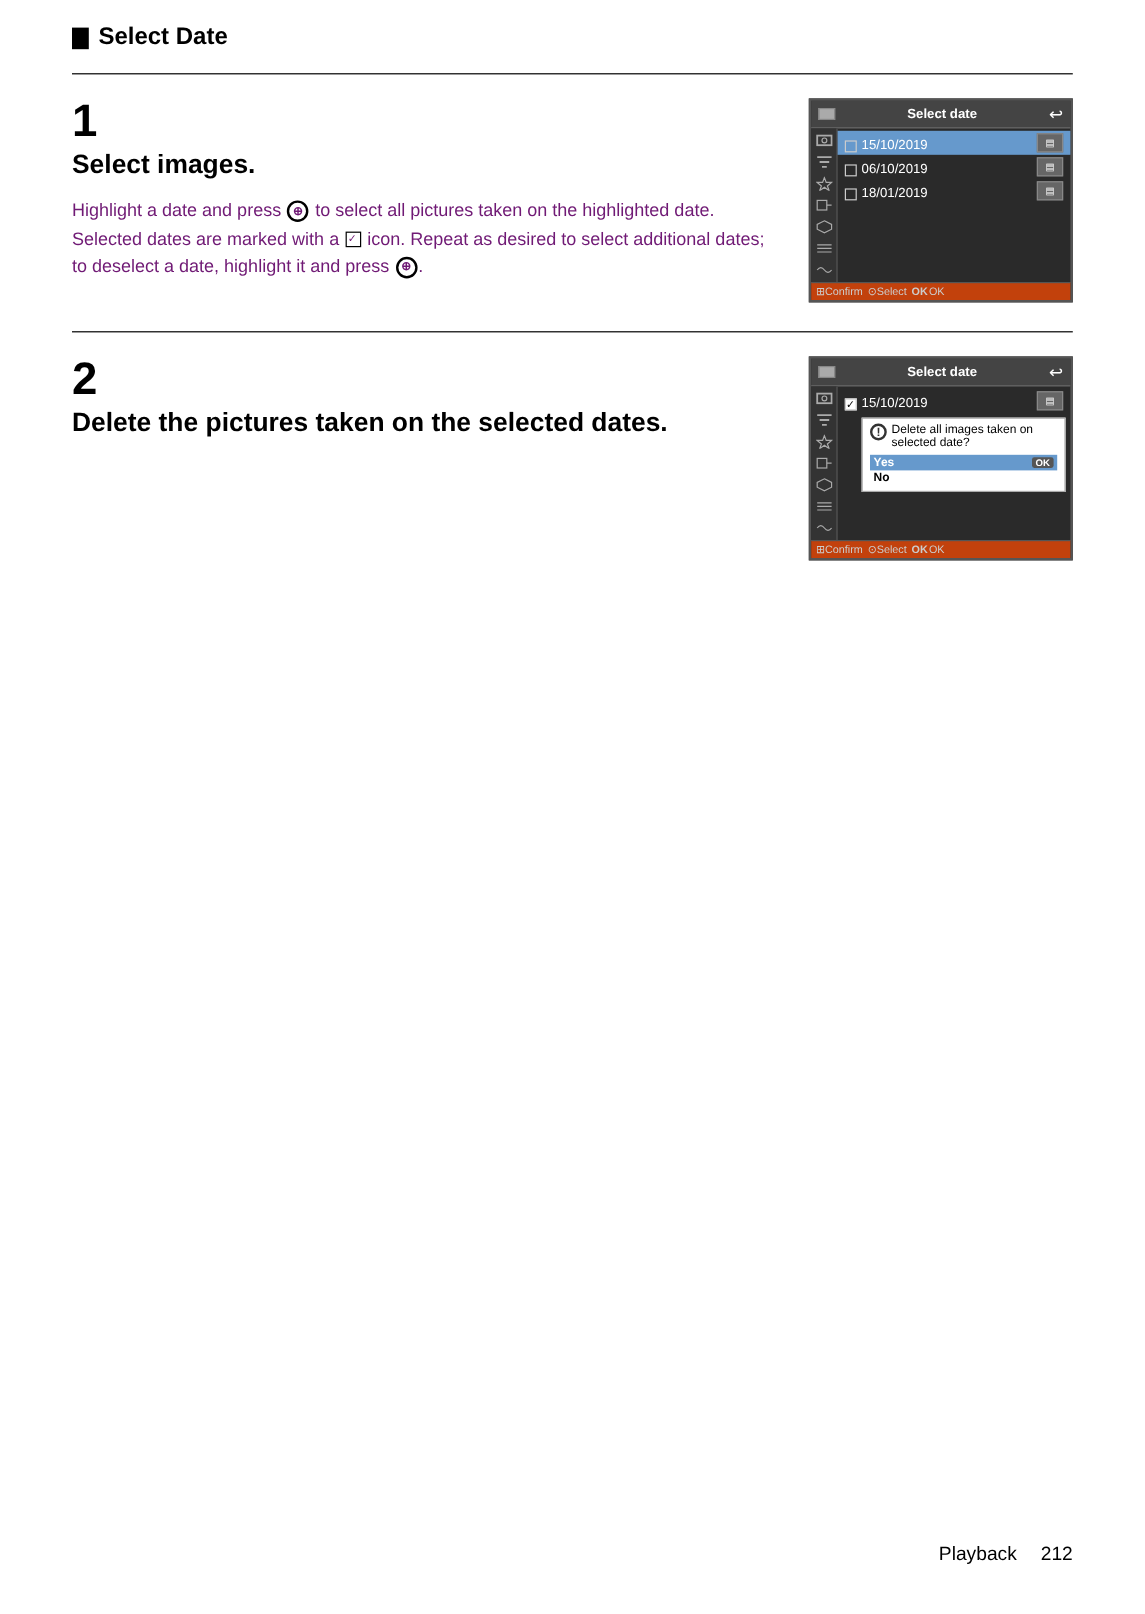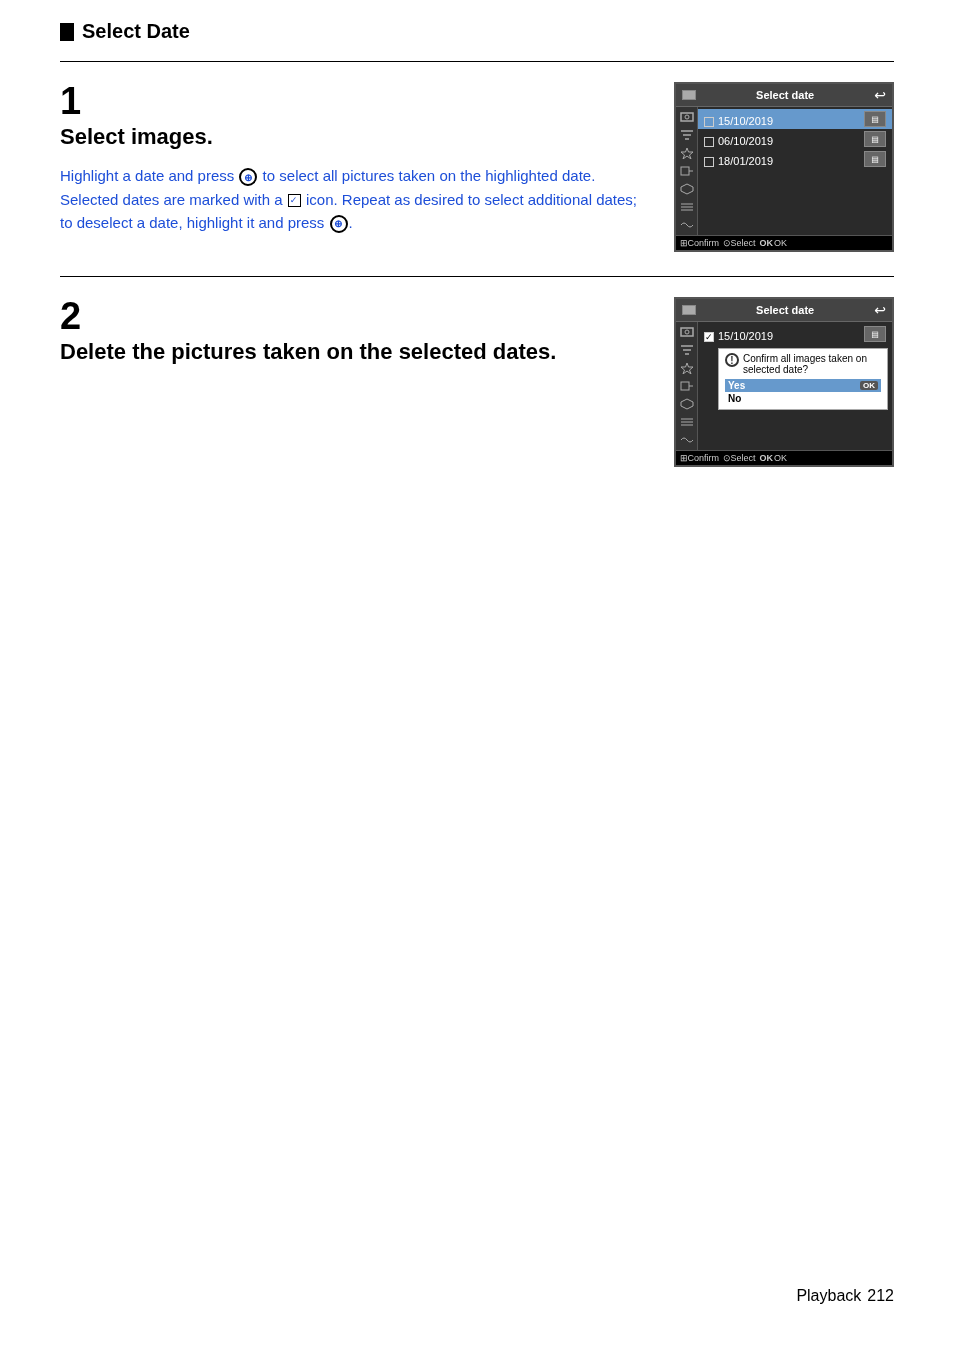--- a/index.html
+++ b/index.html
@@ -65,21 +65,21 @@
       font-size: 22px;
       font-weight: bold;
       line-height: 1.2;
       margin-bottom: 14px;
     }
 
     .step-body {
       font-family: Arial, Helvetica, sans-serif;
       font-size: 15px;
       line-height: 1.55;
-      color: #1d4ed8;
+      color: #701a75;
     }
 
     .step-body .bold {
       font-weight: bold;
     }
 
     
     .camera-screen {
       width: 220px;
       flex-shrink: 0;
@@ -191,21 +191,21 @@
       height: 16px;
       background: #666;
       border: 1px solid #888;
       display: flex;
       align-items: center;
       justify-content: center;
       font-size: 8px;
     }
 
     .cam-footer {
-      background: #000000;
+      background: #c2410c;
       border-top: 1px solid #555;
       padding: 2px 4px;
       font-size: 9px;
       color: #ccc;
       display: flex;
       gap: 4px;
       align-items: center;
     }
 
     .cam-footer span {
@@ -271,21 +271,21 @@
     
     .page-footer {
       position: absolute;
       bottom: 40px;
       right: 60px;
       font-family: Arial, Helvetica, sans-serif;
       font-size: 15px;
       color: #000;
       display: flex;
       align-items: center;
-      gap: 6px;
+      gap: 20px;
     }
 
     .footer-playback {
       font-size: 16px;
     }
 
     .footer-page-num {
       font-size: 16px;
       font-weight: normal;
     }
@@ -491,21 +491,21 @@
         </div>
         <div class="cam-main-area">
           <div class="cam-date-row" style="padding-bottom:2px;">
             <span class="cam-checkbox checked"></span>
             <span>15/10/2019</span>
             <span class="cam-date-thumb">▤</span>
           </div>
           <div class="cam-dialog">
             <div class="dialog-warning">
               <span class="warn-icon">!</span>
-              <span style="font-size:10px;">Confirm all images taken on selected date?</span>
+              <span style="font-size:10px;">Delete all images taken on selected date?</span>
             </div>
             <div class="cam-dialog-option selected">
               <span>Yes</span>
               <span class="cam-ok-badge">OK</span>
             </div>
             <div class="cam-dialog-option">
               <span>No</span>
             </div>
           </div>
         </div>

